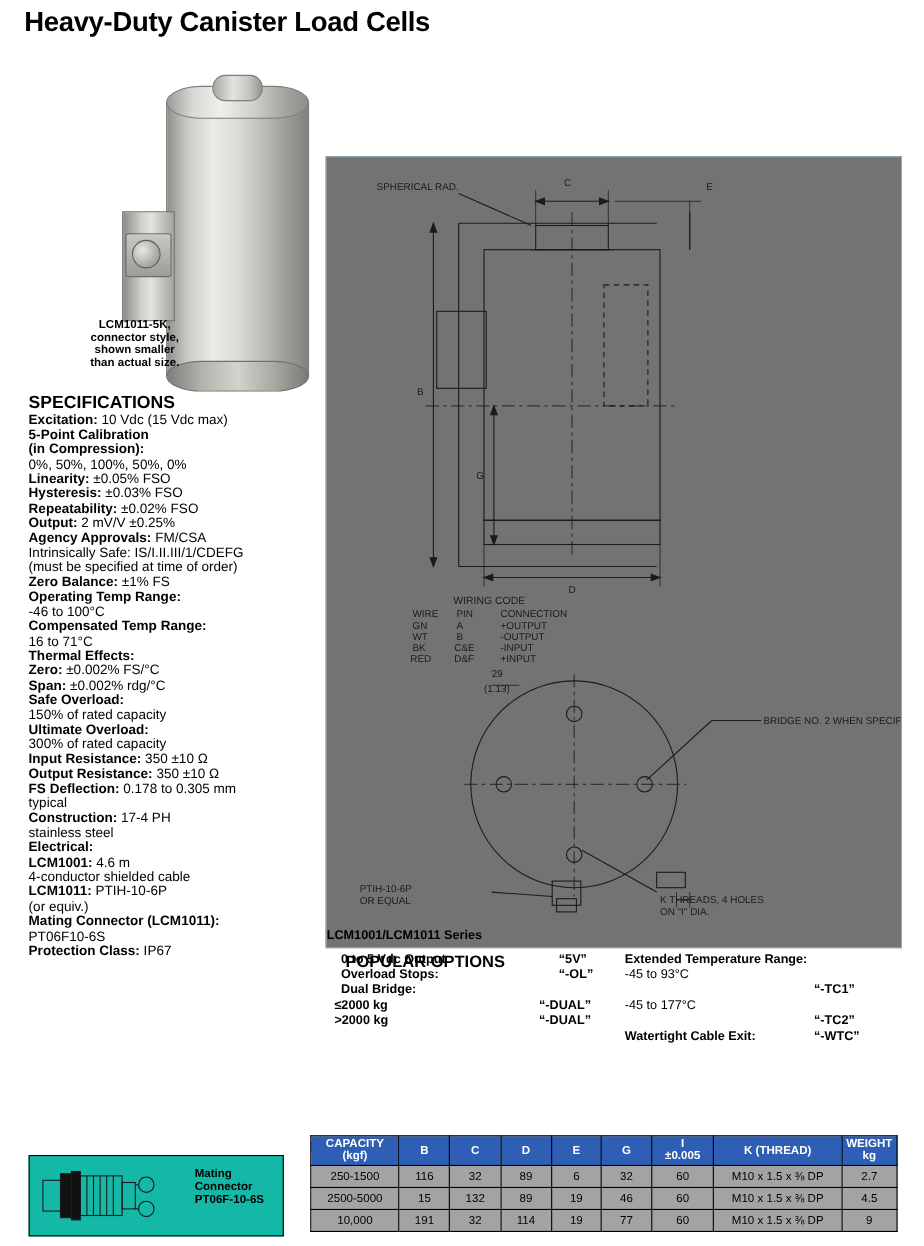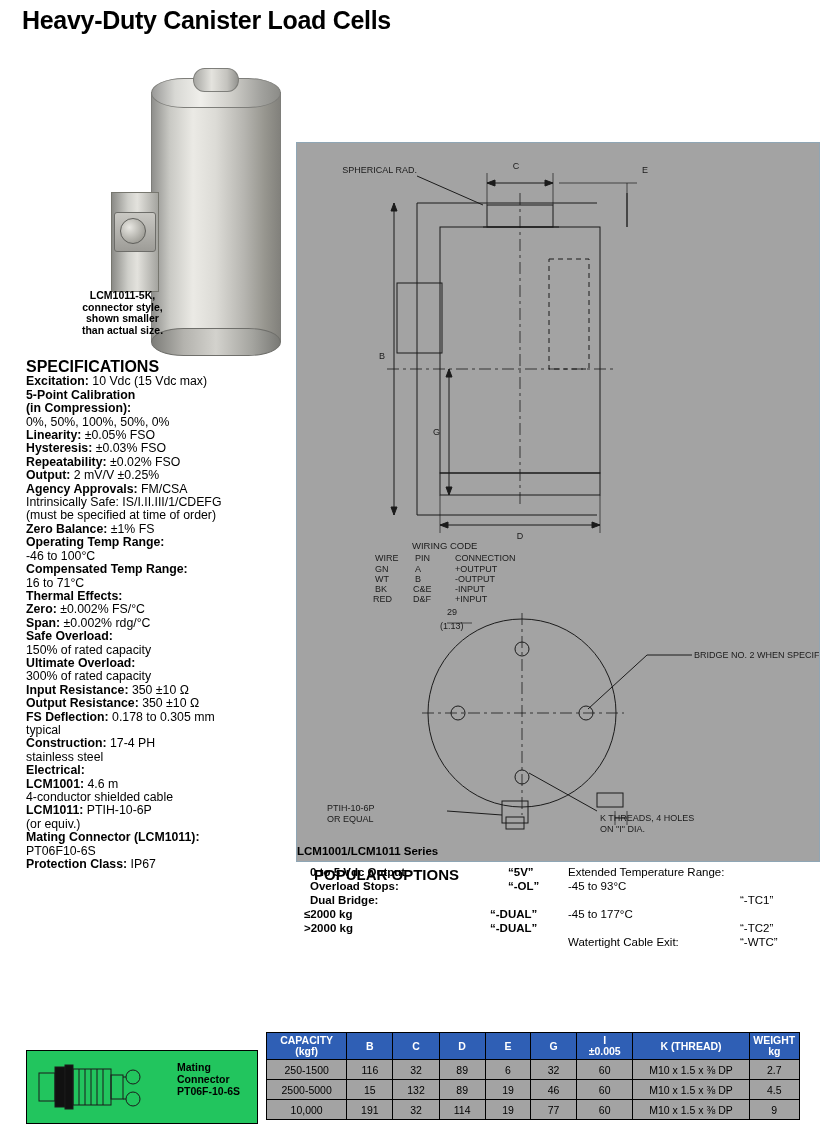--- a/index.html
+++ b/index.html
@@ -72,61 +72,61 @@
     font-size:12.3px;line-height:13.4px;
   }
   .specs h2{font-size:16px;margin:0 0 2px 0;font-weight:bold;letter-spacing:0px;}
   .specs .row{margin:0;padding:0;}
   .specs b{font-weight:bold;}
   .indent{padding-left:13px;}
 
   
   .drawing{
     position:absolute;left:296px;top:142px;width:522px;height:718px;
-    background:#a3a3a3;border:1px solid #8fa6b5;
+    background:#737373;border:1px solid #8fa6b5;
   }
   .dwg-caption{
     position:absolute;left:0;bottom:4px;width:100%;text-align:left;
     font-size:11.5px;font-weight:bold;color:#000;
   }
   svg.dwg{position:absolute;left:0;top:0;}
 
   
   .options{
     position:absolute;left:298px;top:866px;width:520px;font-size:11.5px;
   }
   .options h3{font-size:15px;margin:0 0 3px 16px;font-weight:bold;}
   .opt-left{position:absolute;left:0;top:24px;width:260px;}
   .opt-right{position:absolute;left:270px;top:0px;width:250px;}
   .opt-line{position:relative;height:14px;font-weight:bold;margin-left:12px;}
   .opt-line .lbl{position:absolute;left:0;}
   .opt-line .val{position:absolute;left:198px;}
   .opt-sub{position:relative;height:14px;font-weight:bold;padding-left:6px;}
   .opt-sub .val{position:absolute;left:192px;}
-  .opt-r-line{position:relative;height:14px;font-weight:normal;}
+  .opt-r-line{position:relative;height:14px;font-weight:bold;}
   .opt-r-line .val{position:absolute;left:172px;}
   .opt-note{font-weight:normal;}
 
   
   .mate-box{
     position:absolute;left:26px;top:1050px;width:230px;height:72px;
-    border:1px solid #000;background:#22c55e;
+    border:1px solid #000;background:#14b8a6;
   }
   .mate-text{
     position:absolute;left:150px;top:10px;width:78px;
     font-size:10.5px;font-weight:bold;line-height:12px;
   }
   .mate-draw{position:absolute;left:6px;top:4px;}
 
   
   .dims-label{
     position:absolute;left:282px;top:1034px;font-size:14px;font-weight:normal;
   }
   table.dims{
-    position:absolute;left:266px;top:1032px;width:534px;
+    position:absolute;left:282px;top:1032px;width:534px;
     border-collapse:collapse;font-size:10.5px;
   }
   table.dims th,table.dims td{
     border:1px solid #000;text-align:center;padding:2px 1px;height:15px;
   }
   table.dims thead th{background:#2f5fb5;color:#fff;font-weight:bold;font-size:10.5px;line-height:11px;}
   table.dims tbody td{background:#a3a3a3;color:#000;}
 </style>
 </head>
 <body>

